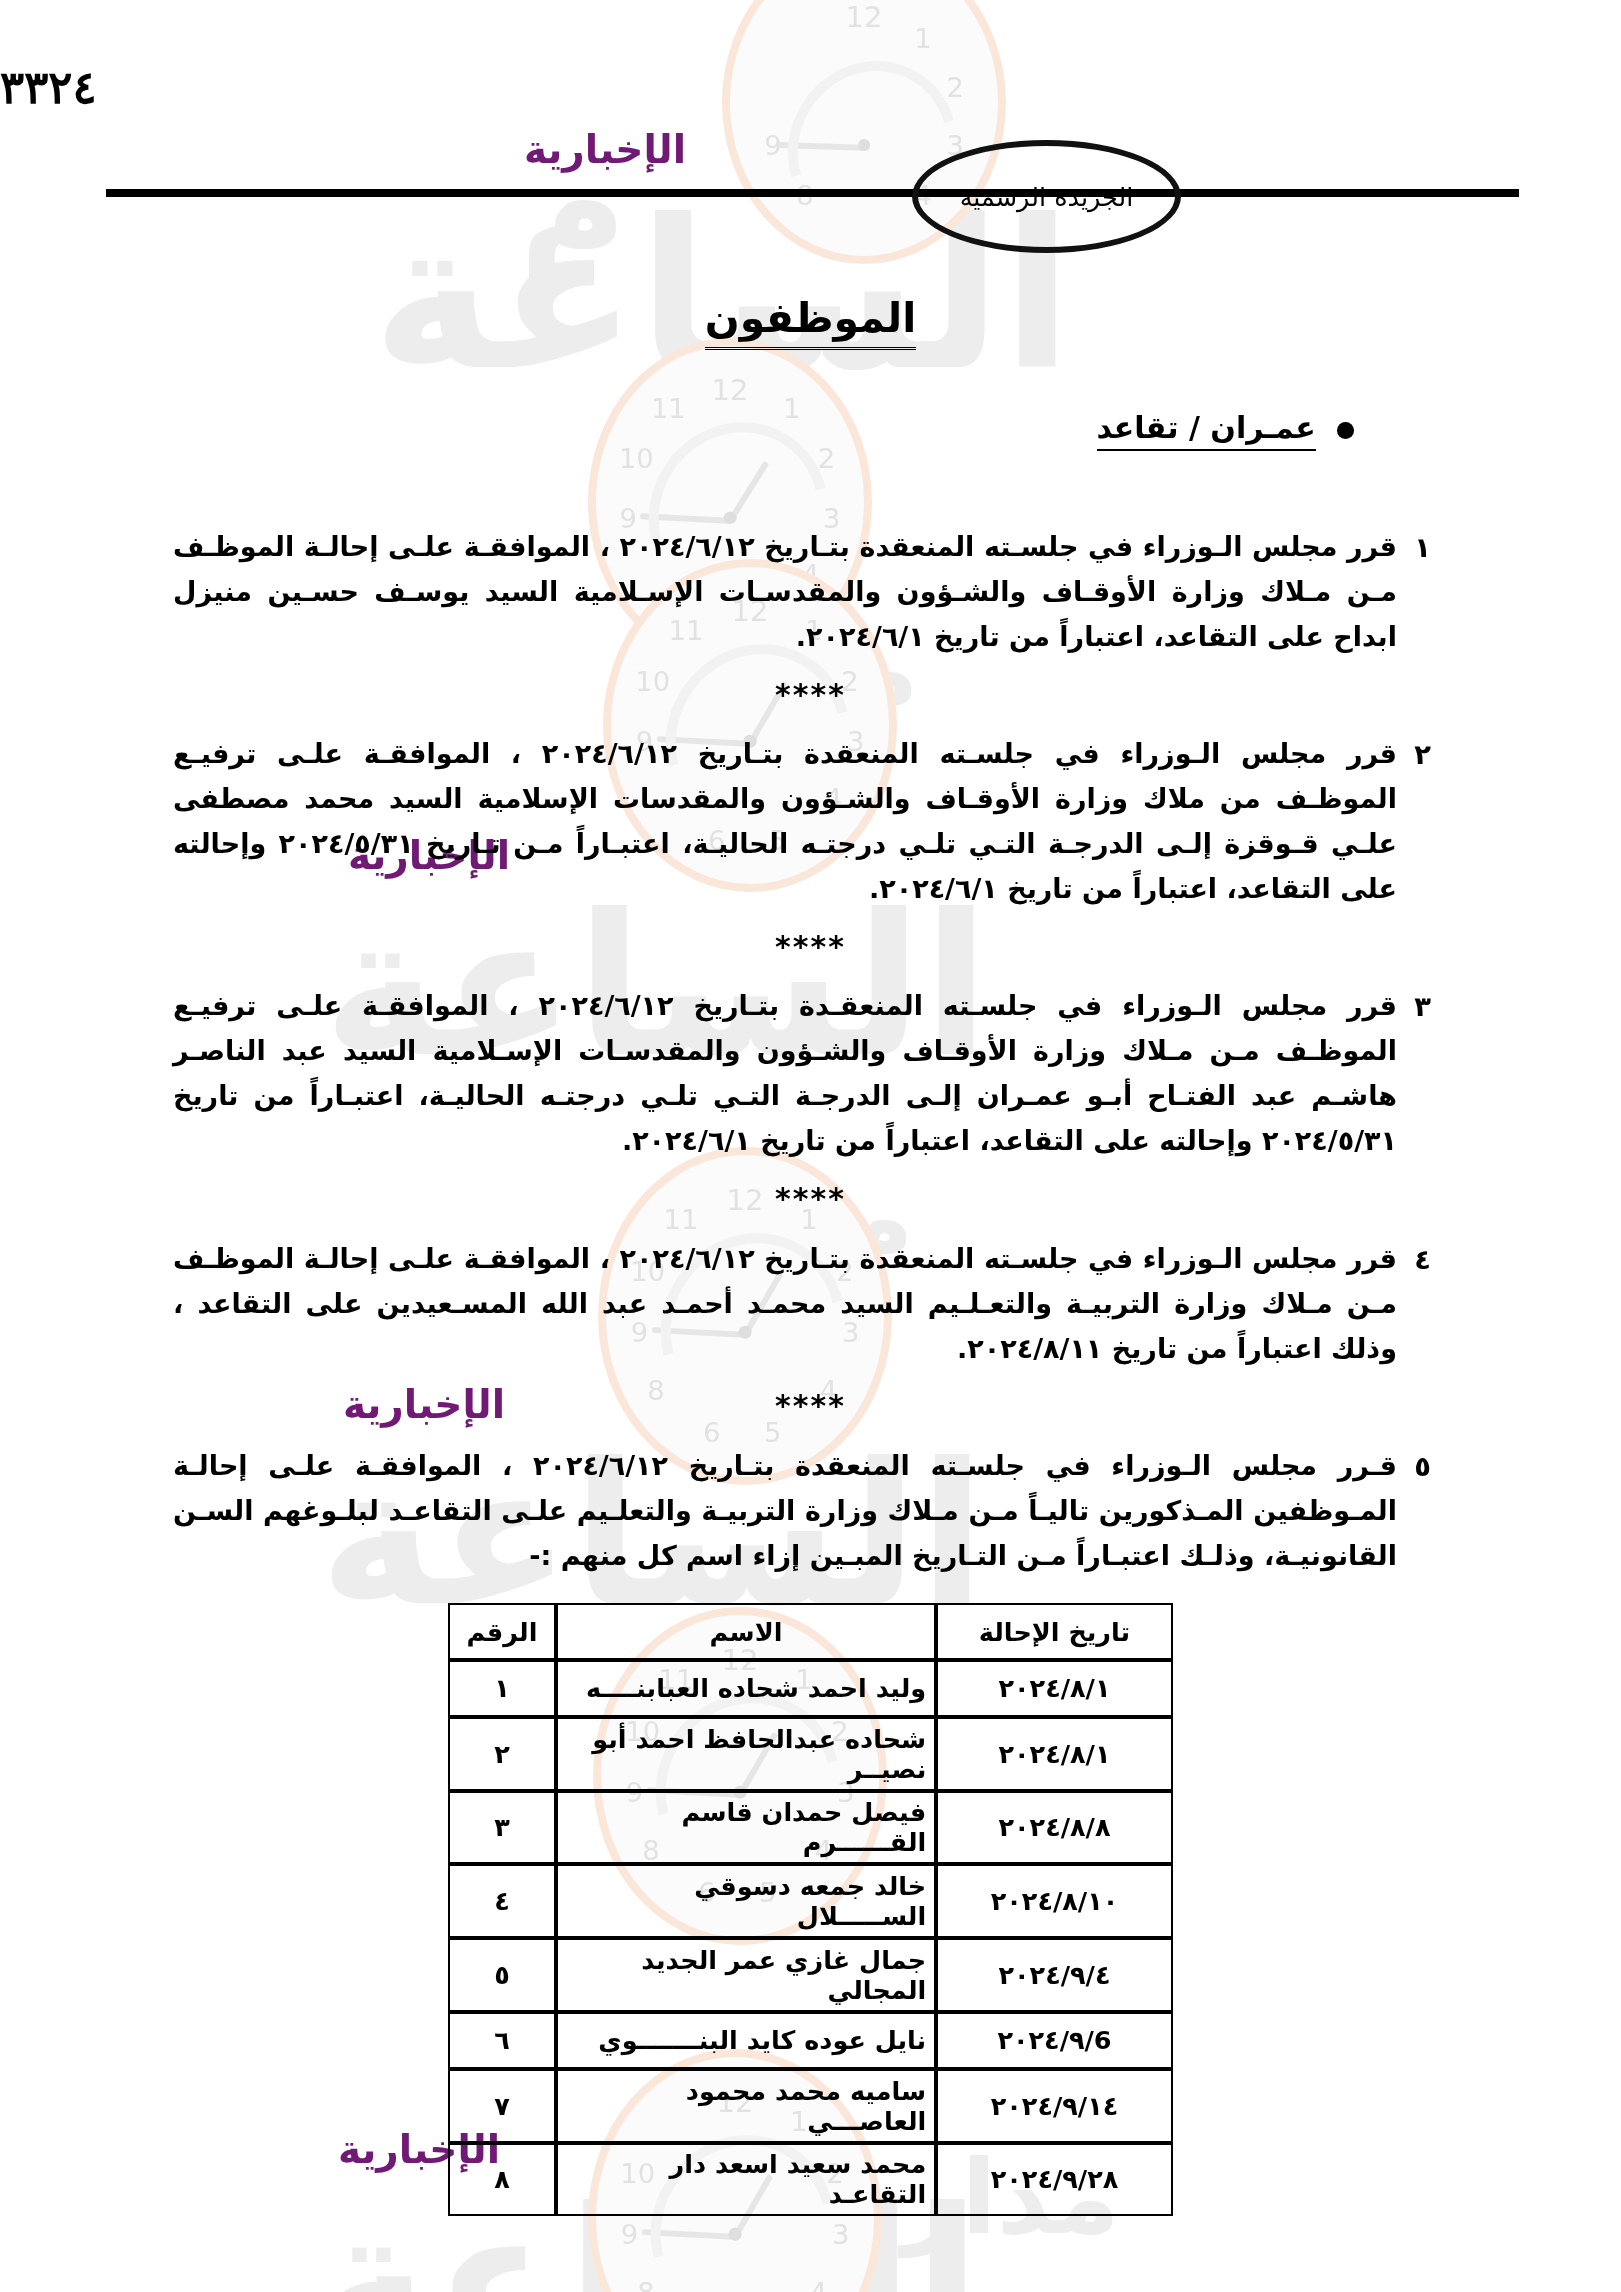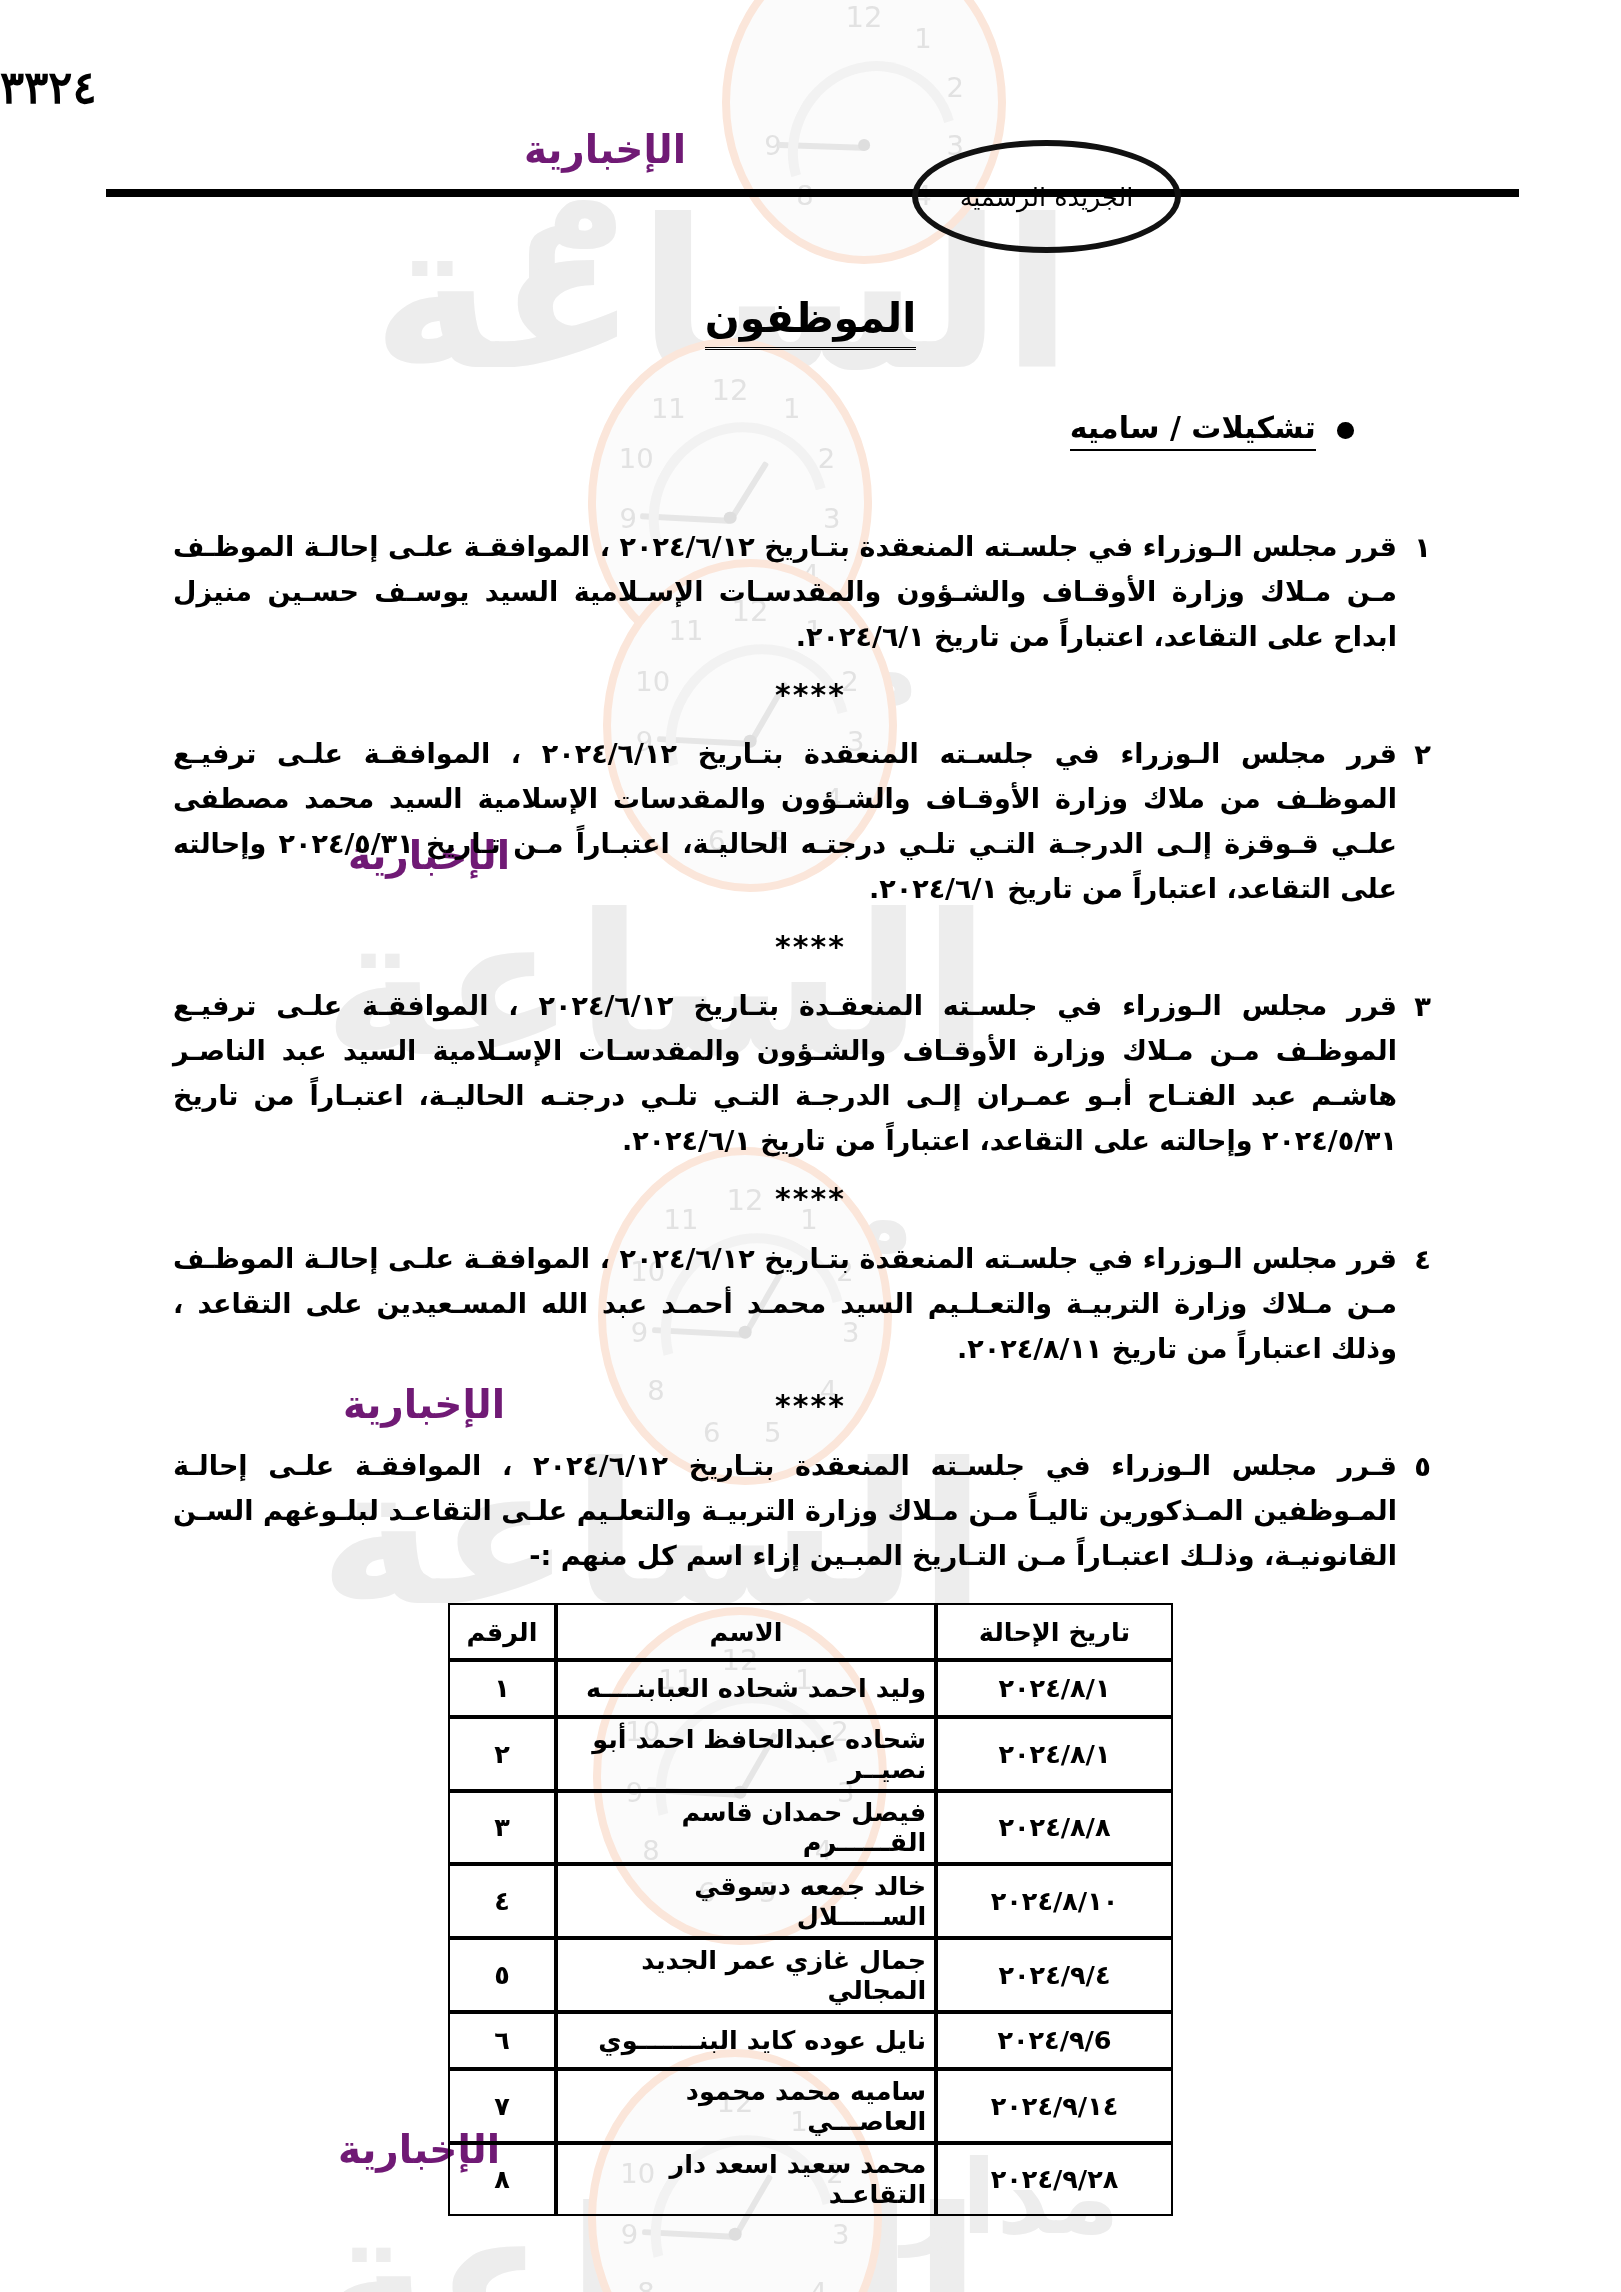--- a/index.html
+++ b/index.html
@@ -392,21 +392,21 @@
         <span>الجريدة الرسمية</span>
       </div>
     </div>
 
     <div class="doc-title">
       <span>الموظفون</span>
     </div>
 
     <div class="section-heading">
       <span class="bullet"></span>
-      <span class="label">تشكيلات / ساميه</span>
+      <span class="label">عمـران / تقاعد</span>
     </div>
 
     <div class="body">
 
       <div class="item">
         <div class="num">١</div>
         <div class="text">قرر مجلس الـوزراء في جلسـته المنعقدة بتـاريخ ٢٠٢٤/٦/١٢ ، الموافقـة علـى إحالـة الموظـف مـن مـلاك وزارة الأوقـاف والشـؤون والمقدسـات الإسـلامية السيد يوسـف حسـين منيزل ابداح على التقاعد، اعتباراً من تاريخ ٢٠٢٤/٦/١.</div>
       </div>
       <div class="stars">****</div>
 

